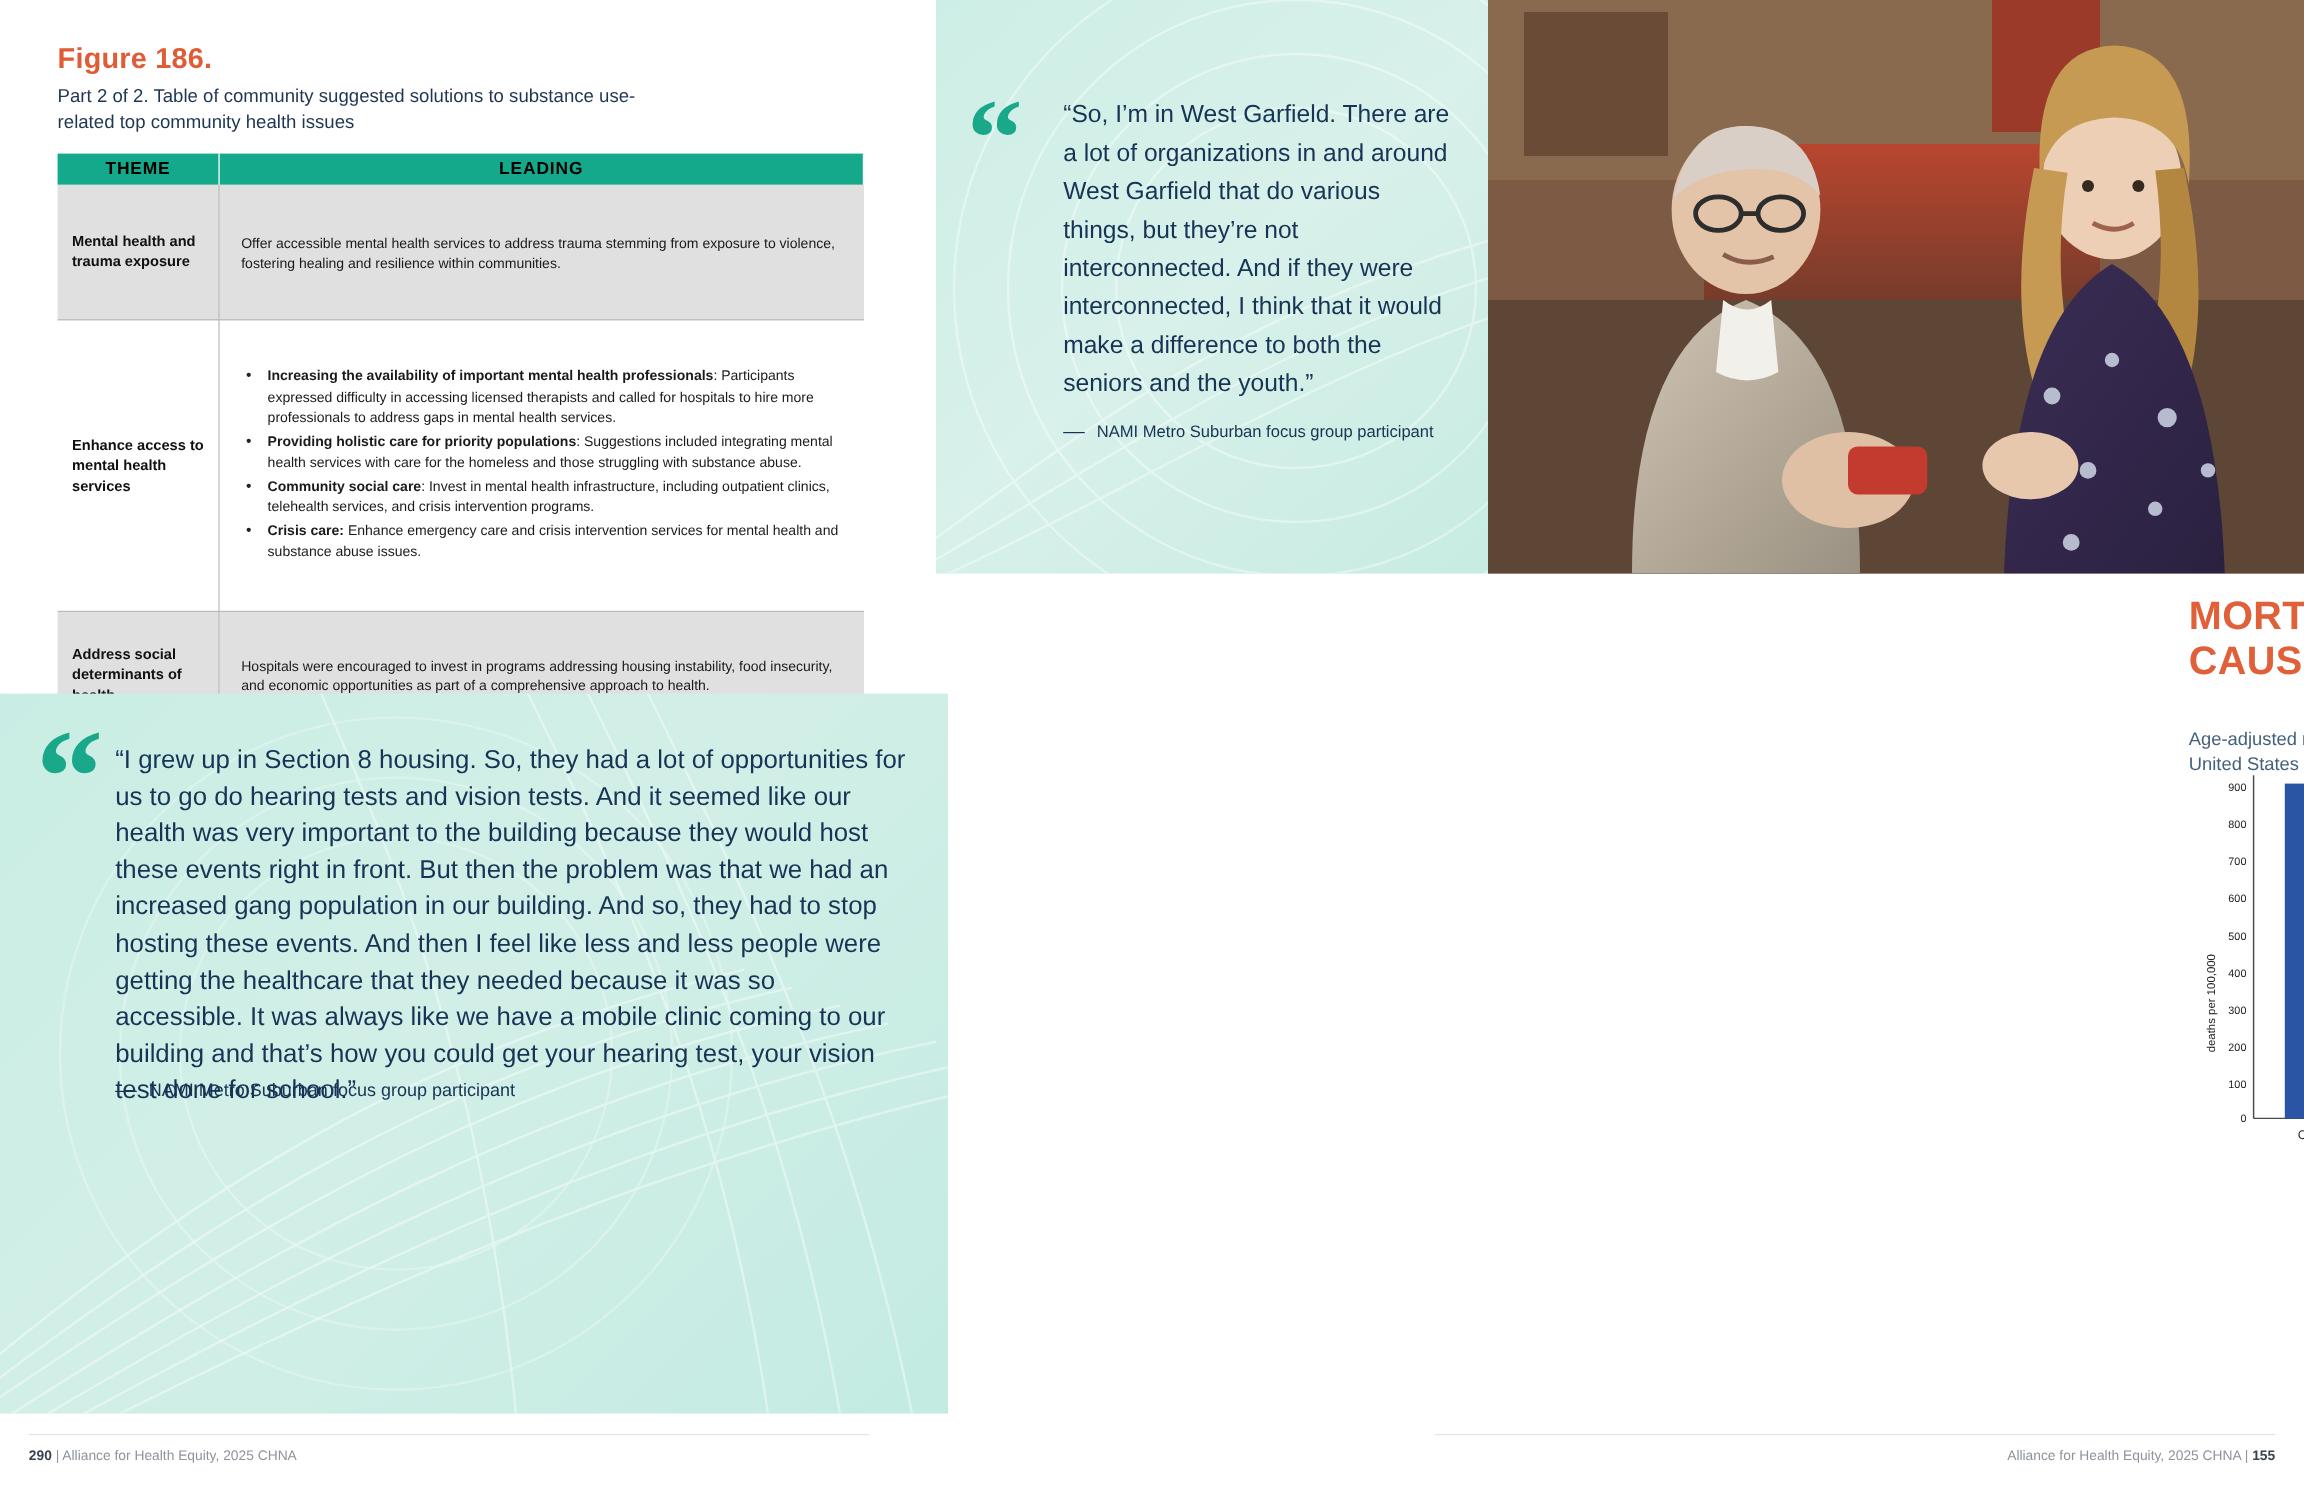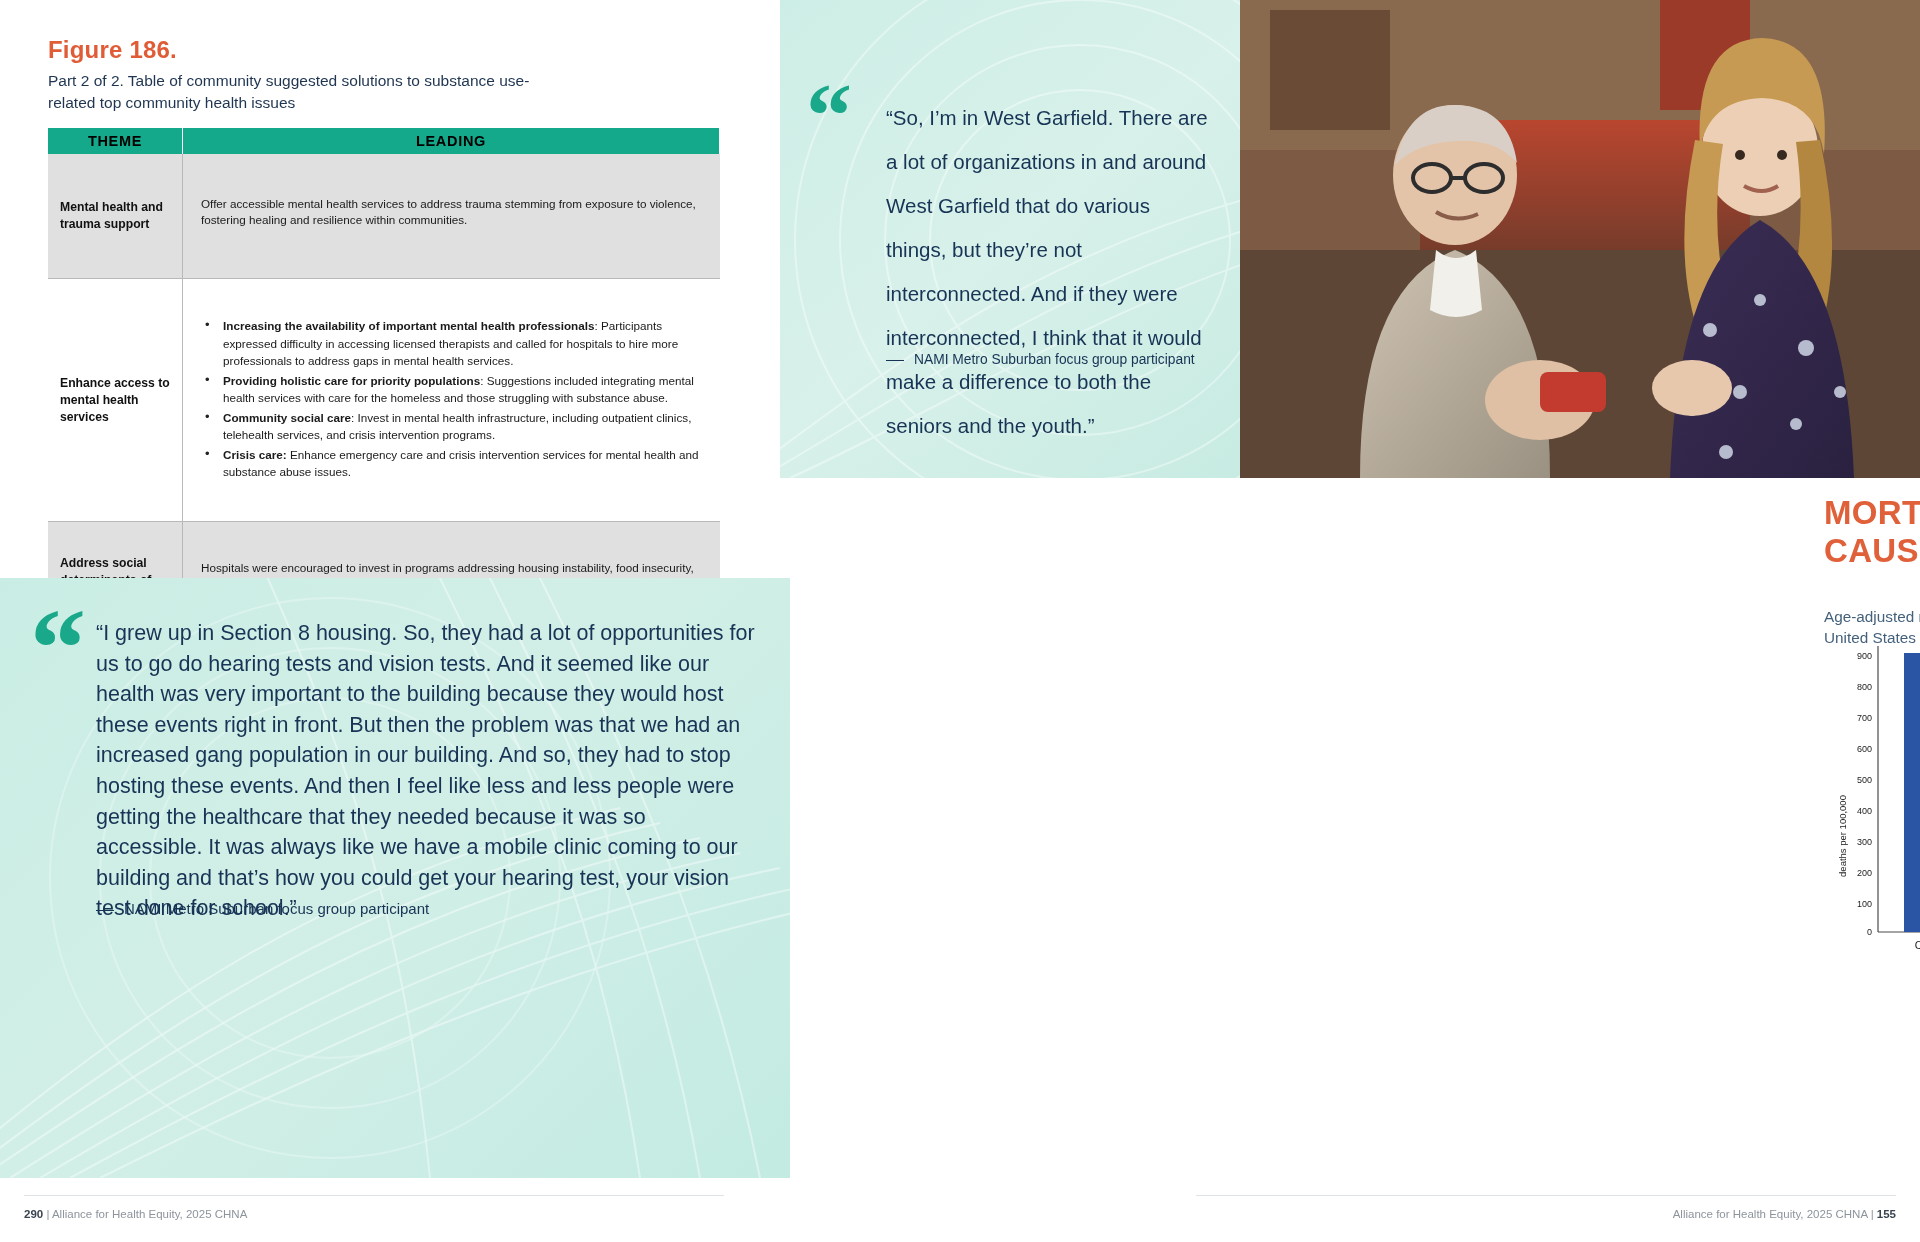--- a/index.html
+++ b/index.html
@@ -34,21 +34,21 @@
   .tbl td{
     vertical-align:middle;font-size:11.7px;line-height:16.5px;color:#1a1a1a;
     border-bottom:1px solid #b9b9b9;
   }
   .tbl tr.shaded td{background:#e0e0e0;}
   .tbl tr.plain td{background:#ffffff;}
   td.c-theme{
     width:113px;font-weight:bold;font-size:12.2px;line-height:17px;
     padding:10px 9px 10px 12px;border-right:1px solid #b9b9b9;color:#111;
   }
-  td.c-sum{padding:12px 16px 20px 18px;}
+  td.c-sum{padding:12px 16px 8px 18px;}
   td.c-sum.tall{padding-top:16px;padding-bottom:16px;}
   .r1 td{height:92px;}
   .r2 td{height:210px;}
   .r3 td{height:84px;}
   ul.bul{margin:0;padding:0;list-style:none;}
   ul.bul li{
     position:relative;padding-left:22px;margin-bottom:2px;
     font-size:11.7px;line-height:17.5px;
   }
   ul.bul li:before{
@@ -88,22 +88,22 @@
   
   .page-right{position:absolute;left:960px;top:0;width:960px;height:1242px;background:#fff;}
 
   .quote-right{
     position:absolute;left:-180px;top:0;width:460px;height:478px;
     background:linear-gradient(140deg,#cdeee6 0%,#d8f1ea 50%,#c7ebe2 100%);
     overflow:hidden;
   }
   .quote-right .qmark-r{left:26px;top:82px;font-size:92px;}
   .quote-right .qtext{
-    position:absolute;left:106px;top:96px;width:330px;
-    font-size:20.5px;line-height:44px;color:#173355;
+    position:absolute;left:106px;top:80px;width:330px;
+    font-size:20.5px;line-height:32px;color:#173355;
   }
   .quote-right .qattr{
     position:absolute;left:106px;top:352px;width:340px;font-size:13.8px;color:#173355;
   }
   .photo{
     position:absolute;left:280px;top:0;width:680px;height:478px;overflow:hidden;
     background:#6f5a4b;
   }
   .photo svg{display:block;width:680px;height:478px;}
 
@@ -139,21 +139,21 @@
 
     <table class="tbl">
       <thead>
         <tr>
           <th class="th-theme">THEME</th>
           <th>LEADING</th>
         </tr>
       </thead>
       <tbody>
         <tr class="shaded r1">
-          <td class="c-theme">Mental health and trauma support</td>
+          <td class="c-theme">Mental health and trauma exposure</td>
           <td class="c-sum">Offer accessible mental health services to address trauma stemming from exposure to violence, fostering healing and resilience within communities.</td>
         </tr>
         <tr class="plain r2">
           <td class="c-theme">Enhance access to mental health services</td>
           <td class="c-sum tall">
             <ul class="bul">
               <li><span class="b">Increasing the availability of important mental health professionals</span><span>: </span><span>Participants expressed difficulty in accessing licensed therapists and called for hospitals to hire more professionals to address gaps in mental health services.</span></li>
               <li><span class="b">Providing holistic care for priority populations</span><span>: </span><span>Suggestions included integrating mental health services with care for the homeless and those struggling with substance abuse.</span></li>
               <li><span class="b">Community social care</span><span>: </span><span>Invest in mental health infrastructure, including outpatient clinics, telehealth services, and crisis intervention programs.</span></li>
               <li><span class="b">Crisis care:</span><span> </span><span>Enhance emergency care and crisis intervention services for mental health and substance abuse issues.</span></li>

